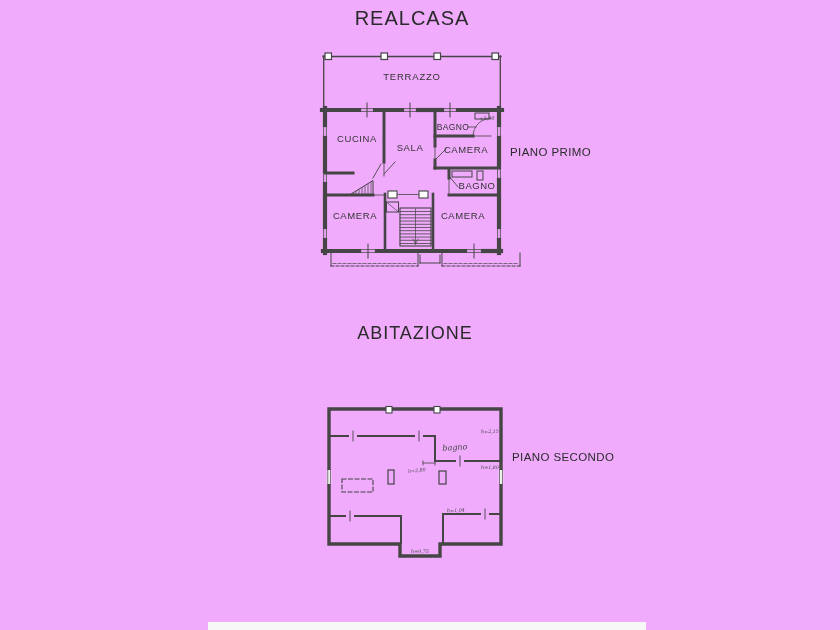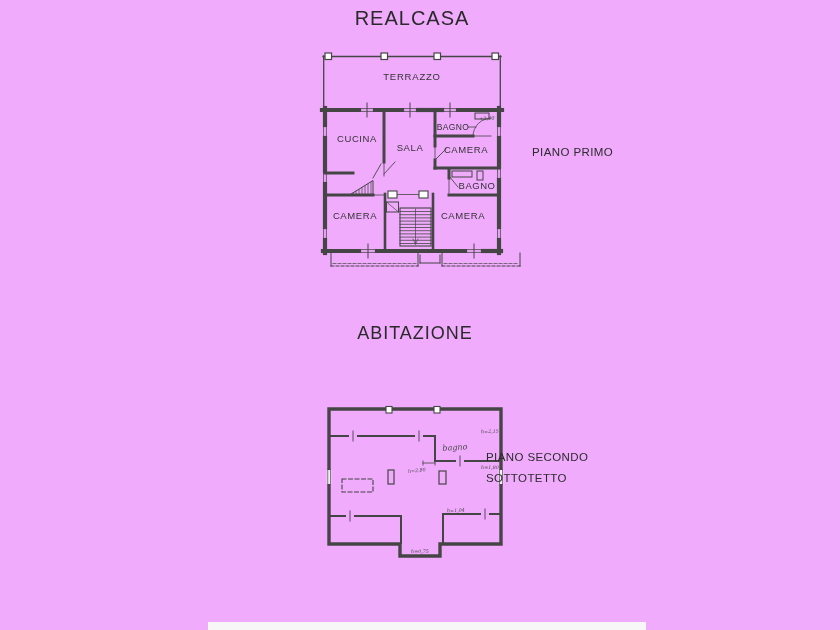--- a/index.html
+++ b/index.html
@@ -2,22 +2,22 @@
 <html><head>
 <meta charset="utf-8">
 <style>
   html,body{margin:0;padding:0;background:#ffffff;}
   .page{position:relative;width:840px;height:630px;background:#f0abfc;overflow:hidden;
         font-family:"Liberation Sans",sans-serif;}
   .title{position:absolute;color:#2a2a2a;font-size:20px;letter-spacing:1px;text-align:center;}
   .title.main{left:352px;top:7px;width:120px;}
   .title.abitazione{left:330px;top:323px;width:170px;font-size:18px;}
   .floor-label{position:absolute;color:#2b2b2b;font-size:11.5px;letter-spacing:0.4px;}
-  .floor-label.one{left:532px;top:146px;}
-  .floor-label.two{left:486px;top:447px;line-height:21px;}
+  .floor-label.one{left:510px;top:146px;}
+  .floor-label.two{left:512px;top:447px;line-height:21px;}
   svg text{font-family:"Liberation Sans",sans-serif;fill:#333;}
   svg text.hand{font-family:"DejaVu Serif",serif;font-style:italic;fill:#4a4a4a;}
   .scan-strip{position:absolute;left:208px;top:622px;width:438px;height:8px;background:#f7f7f7;}
 </style>
 </head>
 <body>
 
 <div class="page">
 
   <div class="title main">REALCASA</div>
@@ -253,17 +253,16 @@
     <text class="hand" x="133" y="46" font-size="8" text-anchor="middle" transform="rotate(-3 133 46)">bagno</text>
     <text class="hand" x="168" y="29" font-size="4.8" text-anchor="middle" transform="rotate(-2 168 29)">h=2,15</text>
     <text class="hand" x="168" y="65" font-size="4.8" text-anchor="middle">h=1,80</text>
     <text class="hand" x="95" y="68" font-size="4.8" text-anchor="middle" transform="rotate(-6 95 68)">h=2,80</text>
     <text class="hand" x="134" y="108" font-size="4.8" text-anchor="middle" transform="rotate(-2 134 108)">h=1,04</text>
     <text class="hand" x="98" y="149" font-size="4.8" text-anchor="middle">h=0,75</text>
   </svg>
 
   <div class="floor-label two">
     <div>PIANO SECONDO</div>
-    <div>SOTTOTETTO</div>
   </div>
 
   <div class="scan-strip"></div>
 </div>
 
 </body></html>

